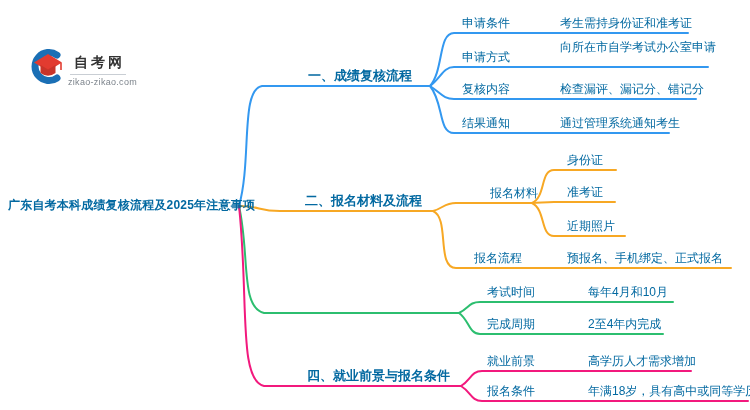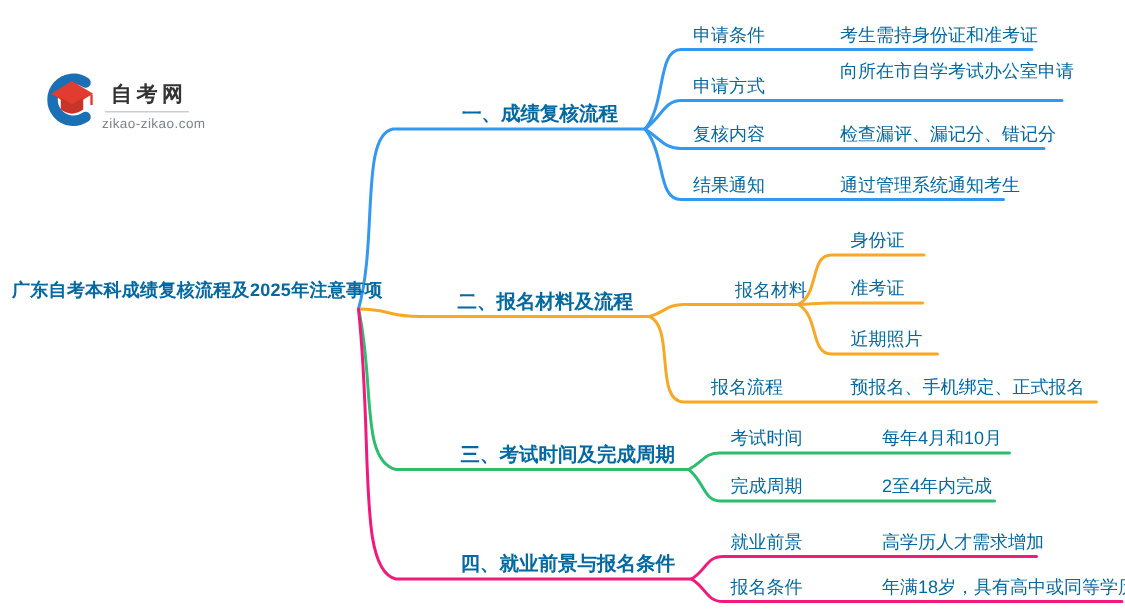--- a/index.html
+++ b/index.html
@@ -55,41 +55,40 @@
       <path d="M 29 7 A 14 14 0 1 0 29 30" fill="none" stroke-width="7" stroke-linecap="round" stroke="#1A6FB5"></path>
       <path d="M 20 6 L 34 14.5 L 20 23 L 6 14.5 Z" fill="#E23B30"></path>
       <path d="M 12.5 17 L 12.5 25 Q 20 30.5 27.5 25 L 27.5 17 L 20 21.5 Z" fill="#C8342A"></path>
       <path d="M 33 15 L 33 22" stroke-width="1.6" fill="none" stroke="#E23B30"></path>
     </svg>
     <div class="logo-title">自考网</div>
     <div class="logo-divider"></div>
     <div class="logo-domain">zikao-zikao.com</div>
   </div>
 
-  <div class="node root-label" style="left:8px;top:186px;">广东自考本科成绩复核流程及2025年注意事项</div>
+  <div class="node root-label" style="left:8px;top:198px;">广东自考本科成绩复核流程及2025年注意事项</div>
 
   <div class="node branch-label" style="left:308px;top:68px;">一、成绩复核流程</div>
   <div class="node sub-label" style="left:462px;top:16px;">申请条件</div>
   <div class="node sub-value" style="left:560px;top:16px;">考生需持身份证和准考证</div>
   <div class="node sub-label" style="left:462px;top:50px;">申请方式</div>
   <div class="node sub-value" style="left:560px;top:40px;">向所在市自学考试办公室申请</div>
   <div class="node sub-label" style="left:462px;top:82px;">复核内容</div>
   <div class="node sub-value" style="left:560px;top:82px;">检查漏评、漏记分、错记分</div>
   <div class="node sub-label" style="left:462px;top:116px;">结果通知</div>
   <div class="node sub-value" style="left:560px;top:116px;">通过管理系统通知考生</div>
 
   <div class="node branch-label" style="left:305px;top:193px;">二、报名材料及流程</div>
   <div class="node sub-label" style="left:474px;top:186px;margin-left:16px;">报名材料</div>
   <div class="node sub-value" style="left:567px;top:153px;">身份证</div>
   <div class="node sub-value" style="left:567px;top:185px;">准考证</div>
   <div class="node sub-value" style="left:567px;top:219px;">近期照片</div>
   <div class="node sub-label" style="left:474px;top:251px;">报名流程</div>
   <div class="node sub-value" style="left:567px;top:251px;">预报名、手机绑定、正式报名</div>
 
-  <div class="node branch-label" style="left:307px;top:295px;">三、考试时间及完成周期</div>
   <div class="node sub-label" style="left:487px;top:285px;text-align:center;">考试时间</div>
   <div class="node sub-value" style="left:588px;top:285px;">每年4月和10月</div>
   <div class="node sub-label" style="left:487px;top:317px;">完成周期</div>
   <div class="node sub-value" style="left:588px;top:317px;">2至4年内完成</div>
 
   <div class="node branch-label" style="left:307px;top:368px;">四、就业前景与报名条件</div>
   <div class="node sub-label" style="left:487px;top:354px;">就业前景</div>
   <div class="node sub-value" style="left:588px;top:354px;text-align:right;">高学历人才需求增加</div>
   <div class="node sub-label" style="left:487px;top:384px;">报名条件</div>
   <div class="node sub-value" style="left:588px;top:384px;">年满18岁，具有高中或同等学历</div>

